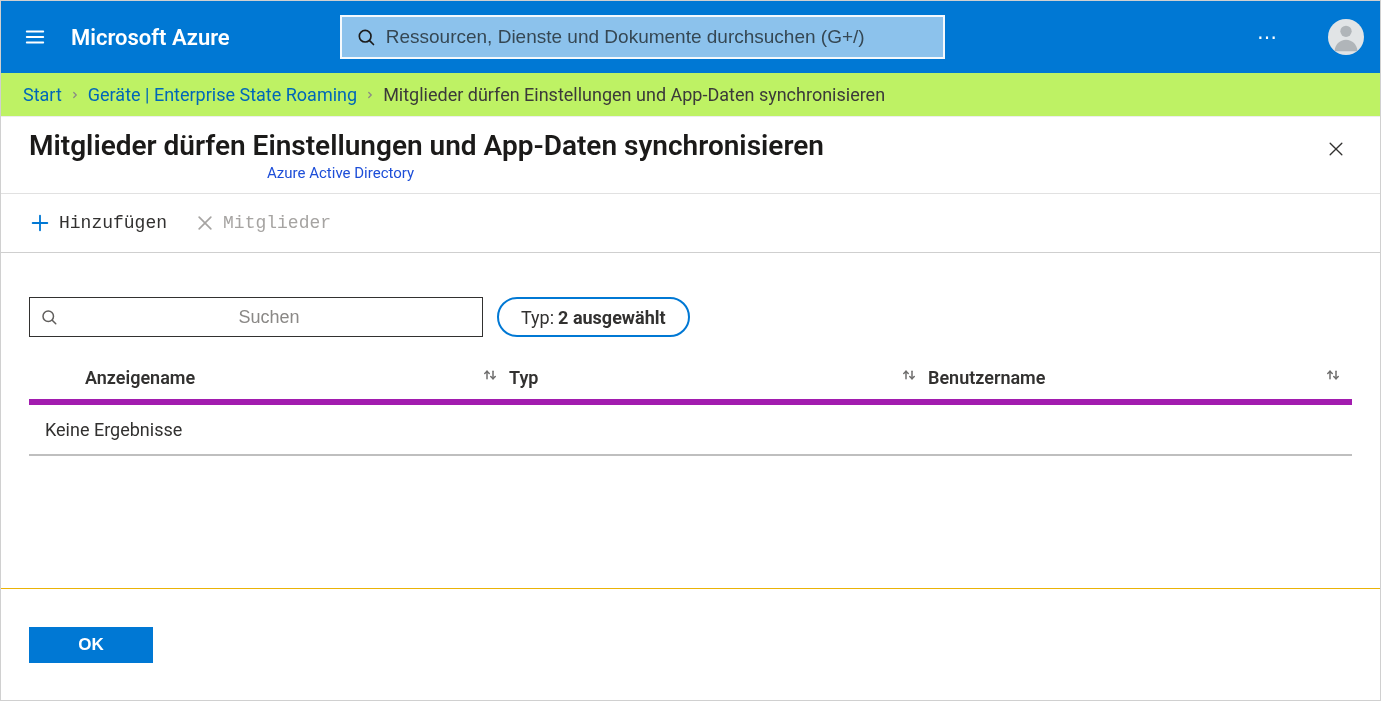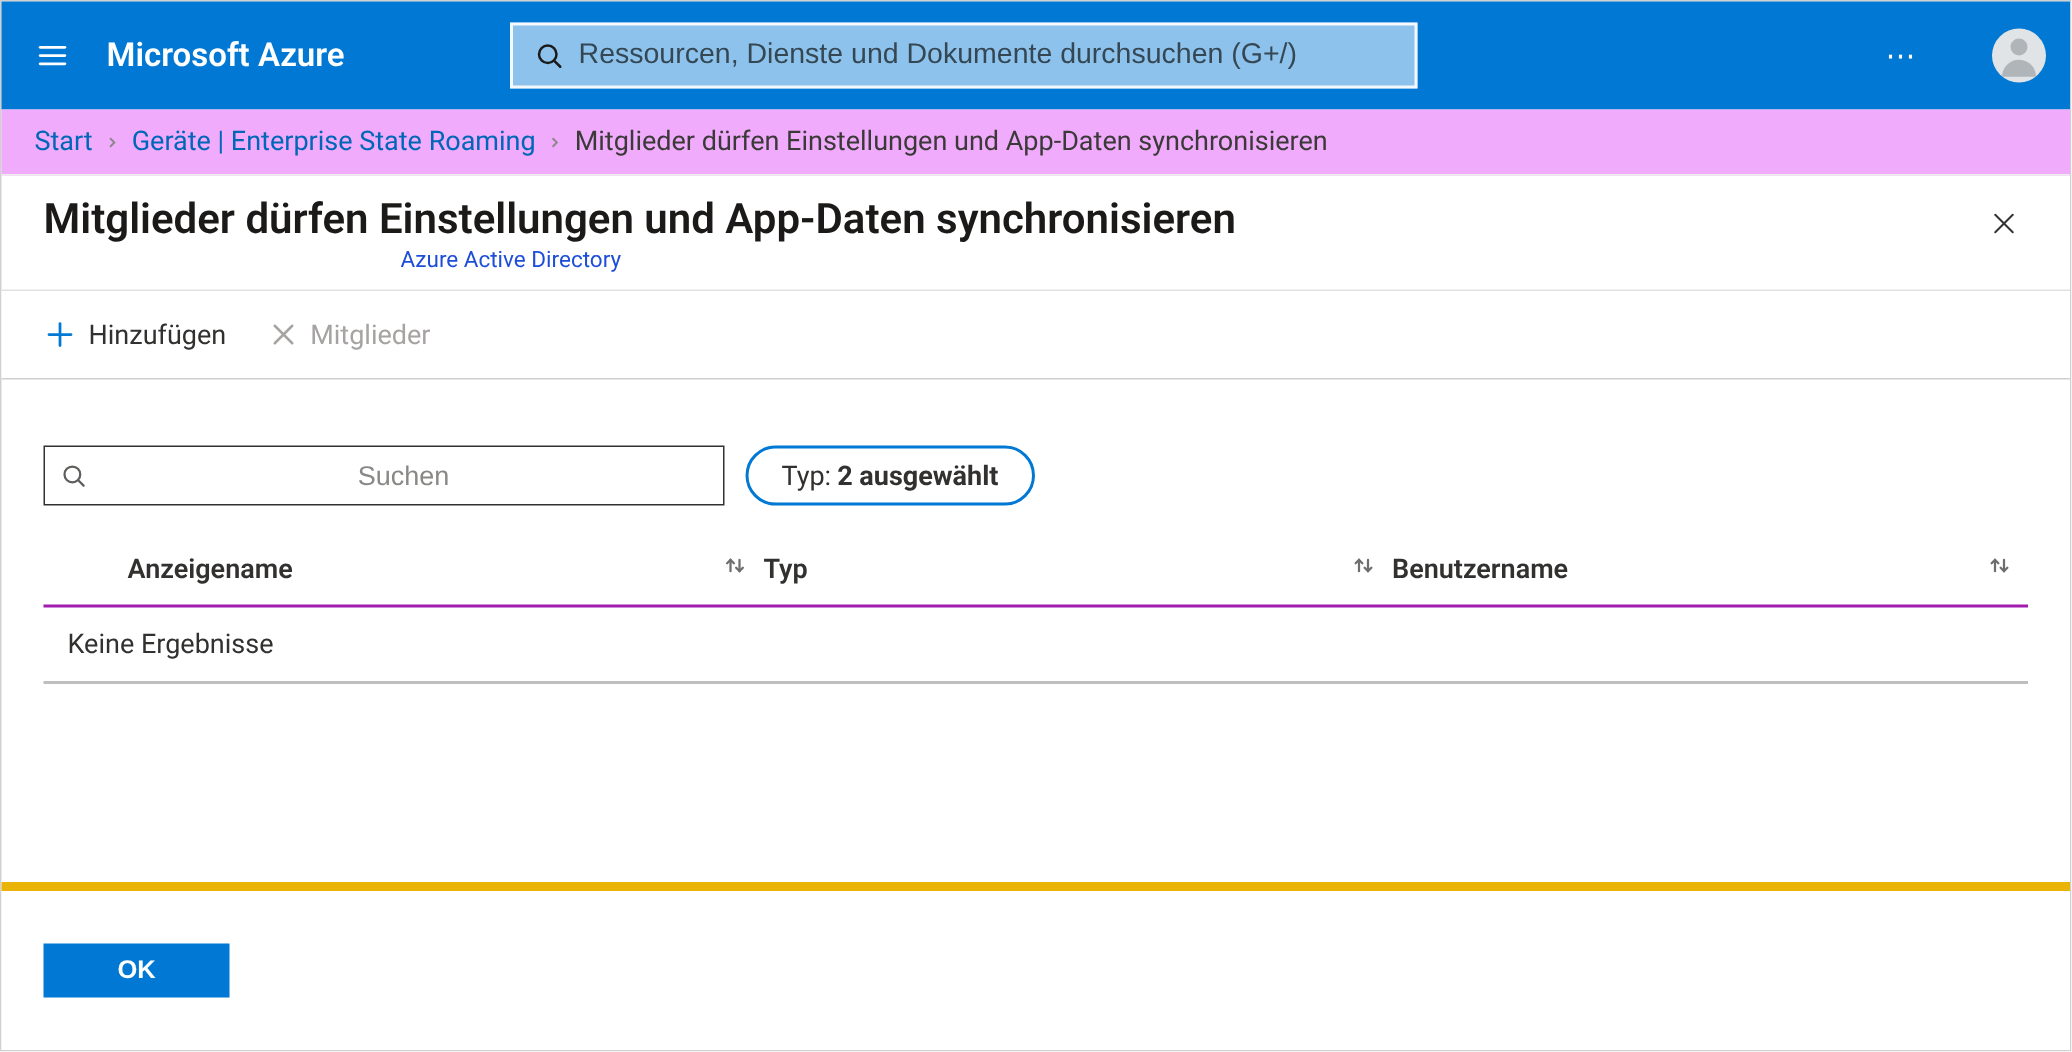--- a/index.html
+++ b/index.html
@@ -93,21 +93,21 @@
   .avatar svg { fill: #b0b5b9; }
 
   
   .breadcrumb-bar {
     height: 44px;
     padding: 0 22px;
     display: flex;
     align-items: center;
     gap: 8px;
     border-bottom: 1px solid #ededed;
-    background: #f0abfc;
+    background: #bef264;
     font-size: 18px;
     color: #605e5c;
   }
   .breadcrumb-bar a {
     color: #0067b8;
     text-decoration: none;
     cursor: pointer;
   }
   .breadcrumb-sep {
     color: #8a8886;
@@ -157,20 +157,21 @@
     border-bottom: 1px solid #cfcfcf;
     background: #ffffff;
     font-size: 18px;
   }
   .cmd-btn {
     display: flex;
     align-items: center;
     gap: 8px;
     cursor: pointer;
     color: #323130;
+    font-family: Liberation Mono, monospace;
   }
   .cmd-btn.add svg { stroke: #0078d4; }
   .cmd-btn.remove { color: #a6a4a2; }
   .cmd-btn.remove svg { stroke: #a6a4a2; }
 
   
   .content {
     flex: 1;
     display: flex;
     flex-direction: column;
@@ -215,21 +216,21 @@
     white-space: nowrap;
   }
   .type-pill .bold { font-weight: 700; margin-left: 4px; }
 
   
   .table-area { margin-top: 18px; }
   .thead {
     display: flex;
     align-items: center;
     height: 50px;
-    border-bottom: 2px solid #a21caf;
+    border-bottom: 6px solid #a21caf;
   }
   .th {
     display: flex;
     align-items: center;
     justify-content: space-between;
     padding: 0 10px 0 0;
     font-size: 18px;
     font-weight: 600;
     color: #323130;
     cursor: pointer;
@@ -241,21 +242,21 @@
   .col-type { flex: 1; }
   .no-results {
     padding: 14px 16px;
     font-size: 18px;
     color: #323130;
     border-bottom: 2px solid #bfbfbf;
   }
 
   
   .footer {
-    border-top: 6px solid #eab308;
+    border-top: 1px solid #eab308;
     background: #ffffff;
     height: 112px;
     display: flex;
     align-items: center;
     padding: 0 28px;
   }
   .primary-btn {
     background: #0078d4;
     color: #fff;
     border: none;

